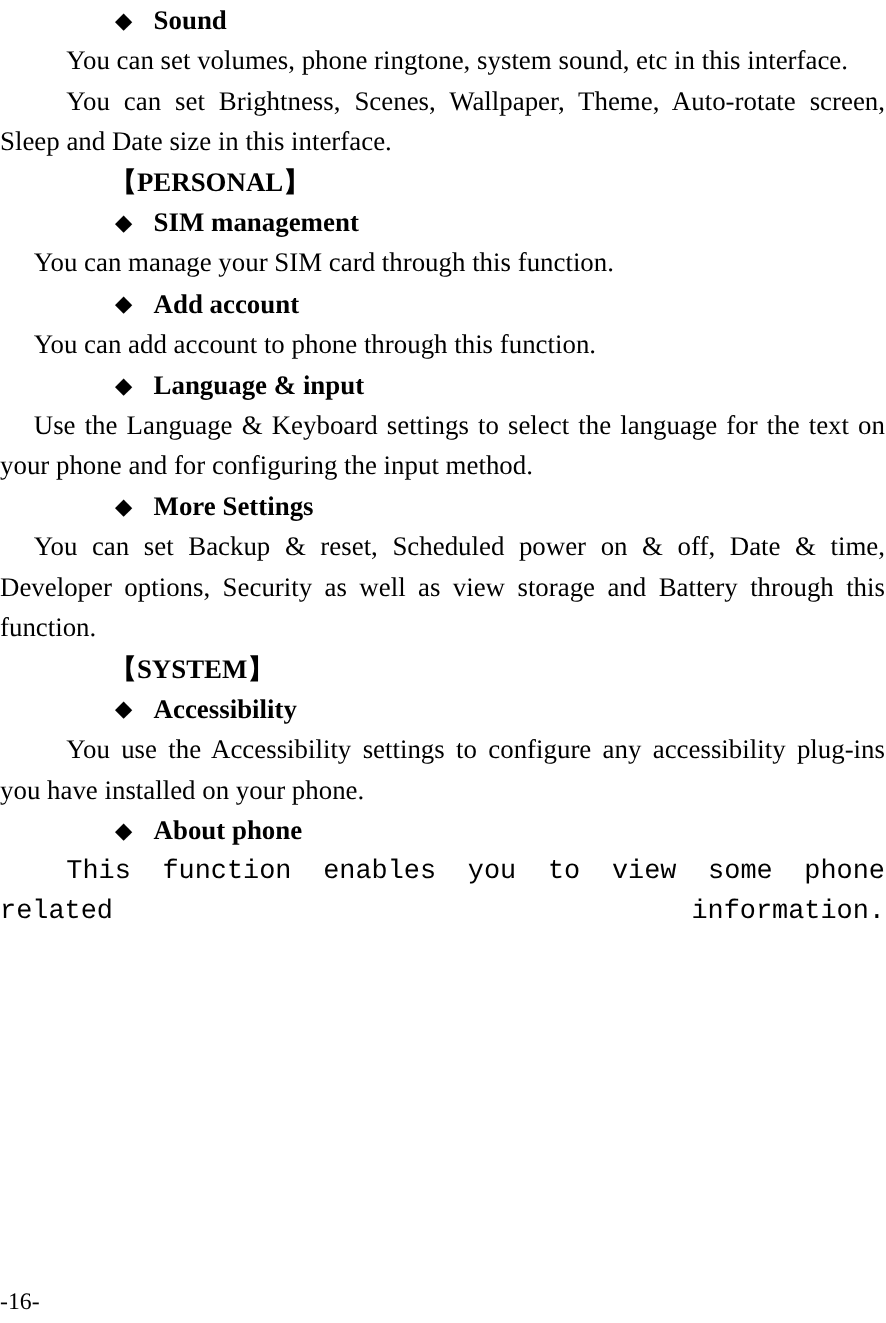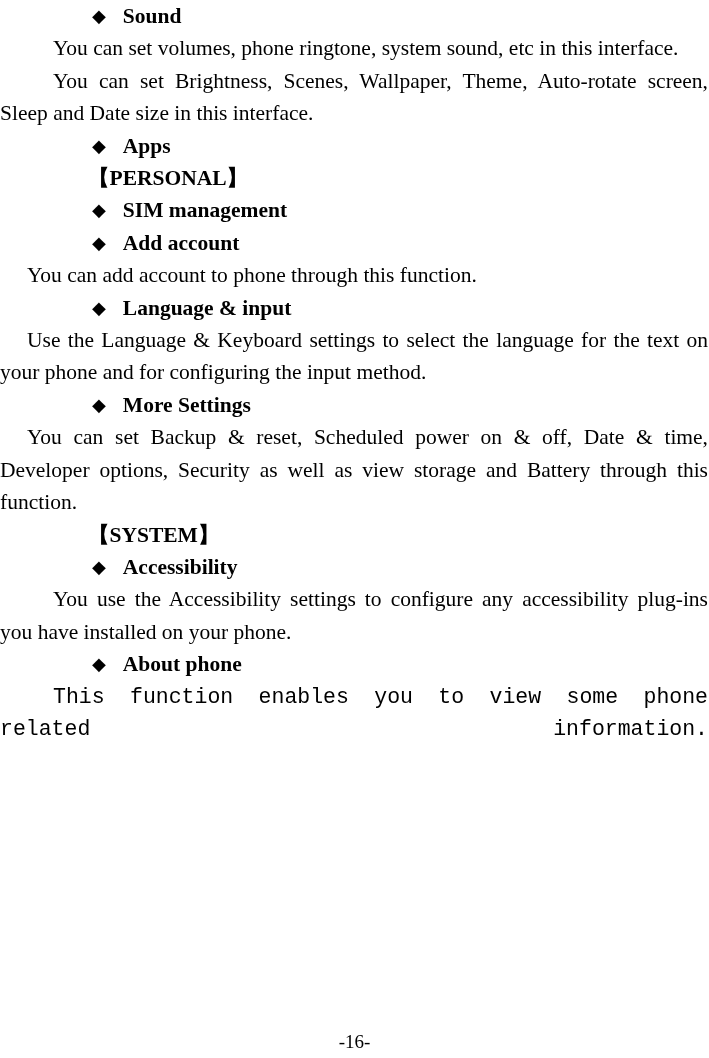--- a/index.html
+++ b/index.html
@@ -85,48 +85,45 @@
     text-align: left;
     text-align-last: left;
   }
 
   
   .footer {
     position: absolute;
     left: 0;
     top: 1030px;
     width: 709px;
-    text-align: center;
     font-size: 19px;
     line-height: 24px;
   }
 </style>
 </head>
 <body>
 
 <div class="page">
 
   <div class="content">
 
     <div class="heading">
       <span class="bullet">◆</span><span class="htext">Sound</span>
     </div>
     <p class="para indent-lg">You can set volumes, phone ringtone, system sound, etc in this interface.</p>
 
     <p class="para indent-lg">You can set Brightness, Scenes, Wallpaper, Theme, Auto-rotate screen, Sleep and Date size in this interface.</p>
 
-    <div class="heading">
-      <span class="bullet">◆</span><span class="htext">Apps</span>
-    </div>
 
     <div class="section">【PERSONAL】</div>
 
     <div class="heading">
       <span class="bullet">◆</span><span class="htext">SIM management</span>
     </div>
+    <p class="para indent-sm nojust">You can manage your SIM card through this function.</p>
 
     <div class="heading">
       <span class="bullet">◆</span><span class="htext">Add account</span>
     </div>
     <p class="para indent-sm nojust">You can add account to phone through this function.</p>
 
     <div class="heading">
       <span class="bullet">◆</span><span class="htext">Language &amp; input</span>
     </div>
     <p class="para indent-sm">Use the Language &amp; Keyboard settings to select the language for the text on your phone and for configuring the input method.</p>

